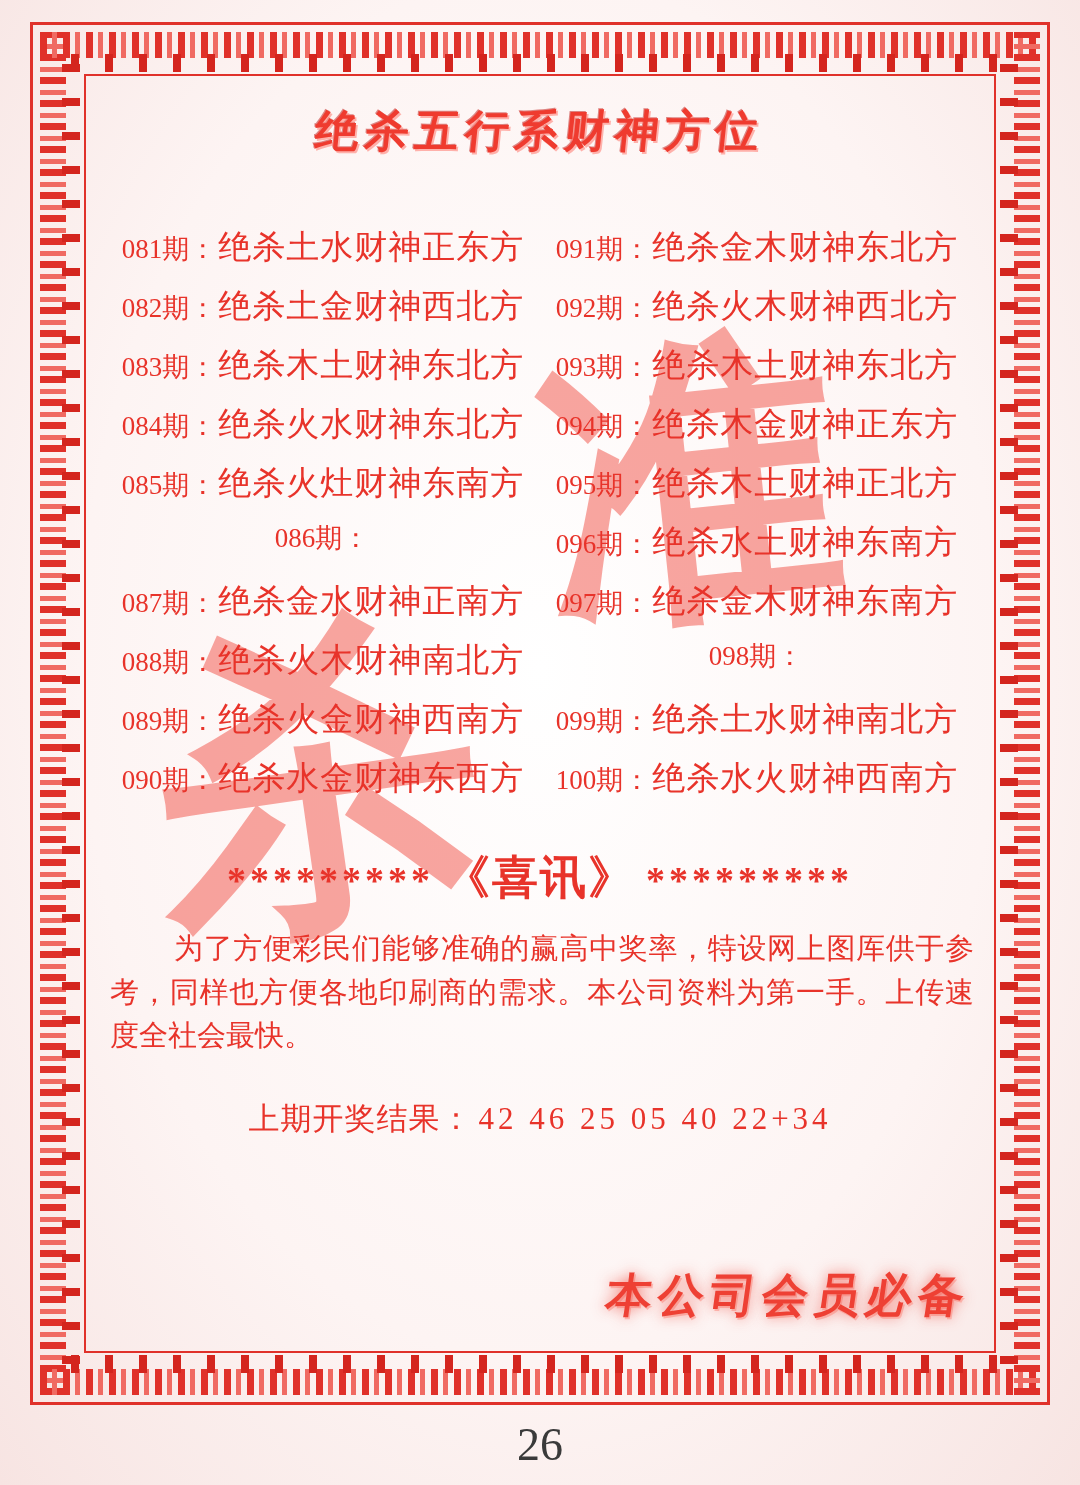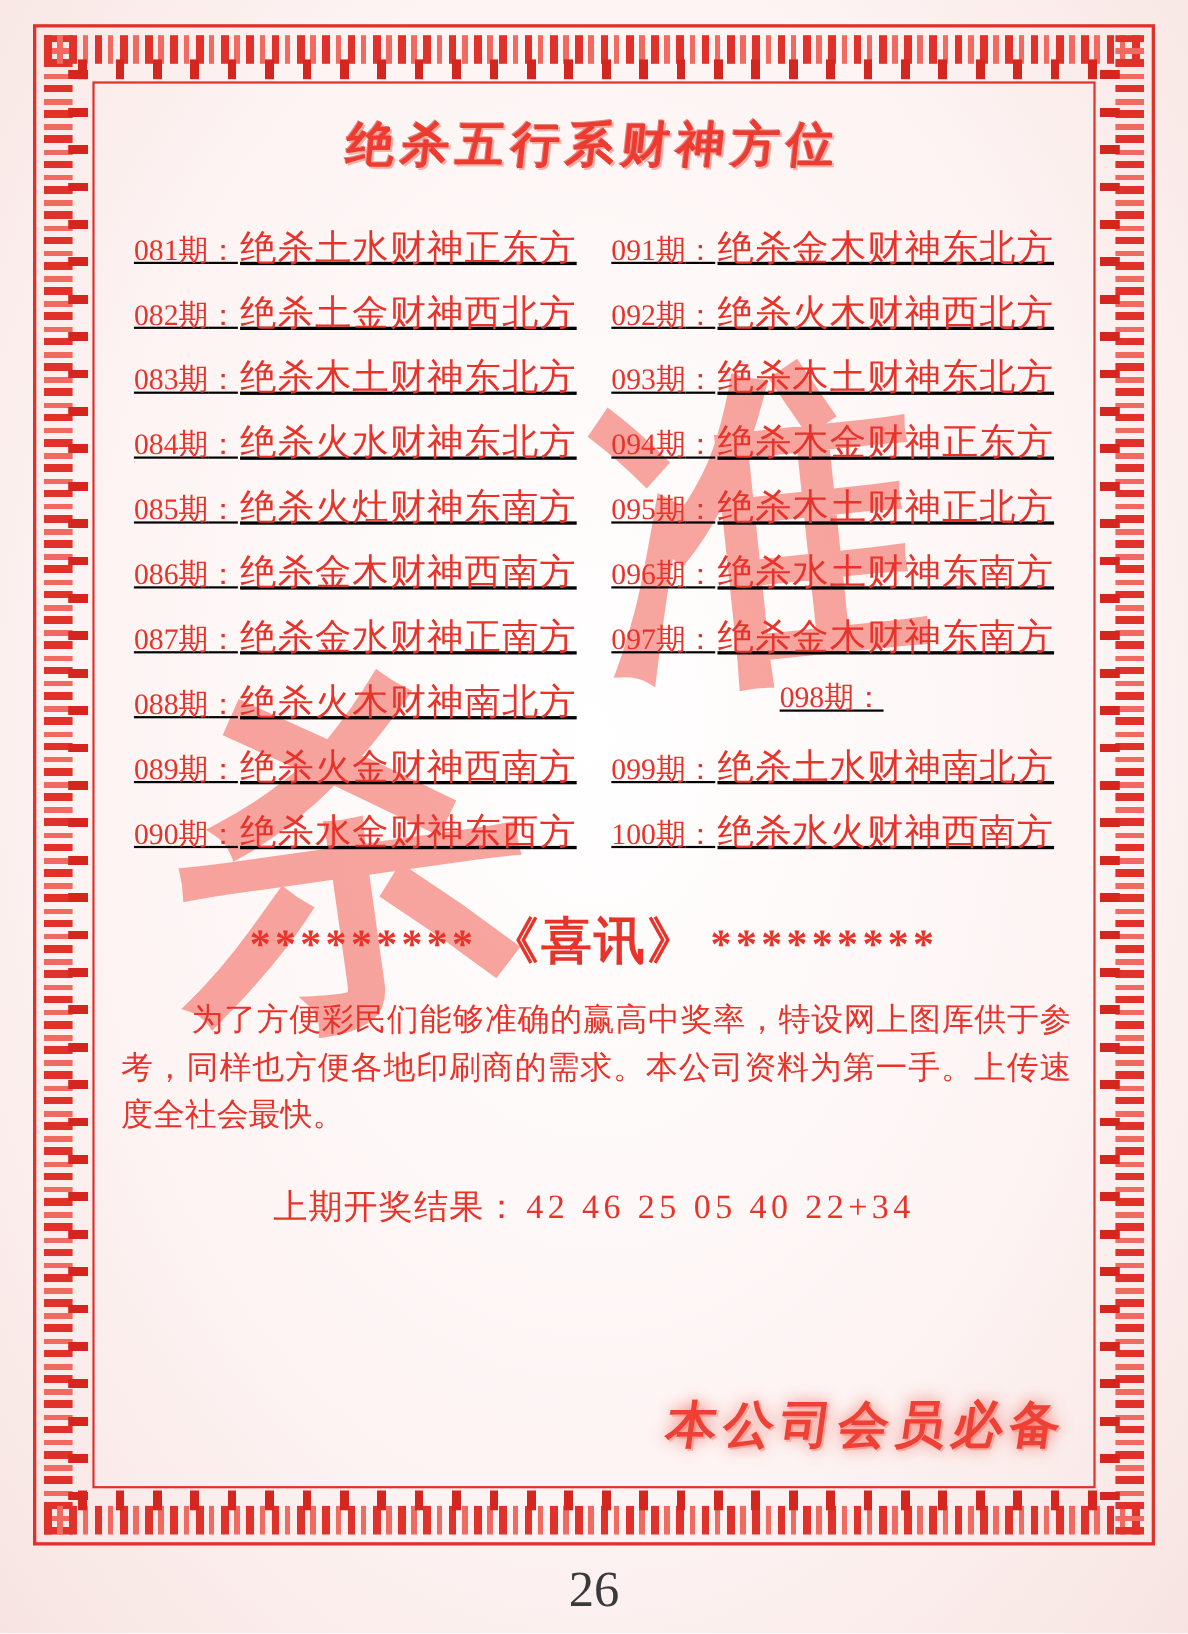--- a/index.html
+++ b/index.html
@@ -136,27 +136,26 @@
     font-family:"DejaVu Serif", serif;
     font-weight:700;
     font-size:44px;
     letter-spacing:6px;
     color:#ef3b2f;
     text-shadow:2px 2px 0 rgba(255,140,130,.65), -1px -1px 0 rgba(190,20,15,.5);
     transform:skewX(-6deg);
   }
 
   .list{
-    margin-top:42px;
+    margin-top:64px;
     display:grid;
     grid-template-columns:1fr 1fr;
     row-gap:14px;
     column-gap:0px;
     padding:0 22px;
-    text-decoration:underline;
   }
   .row{
     display:flex;
     align-items:baseline;
     justify-content:center;
     color:#e8332a;
     white-space:nowrap;
   }
   .row .idx{
     font-family:"Liberation Serif", serif;
@@ -306,21 +305,20 @@
         </div>
       <div class="row">
           <span class="idx">095期</span>
           <span class="colon">：</span>
           <span class="txt">绝杀木土财神正北方</span>
         </div>
 
       <div class="row">
           <span class="idx">086期</span>
           <span class="colon">：</span>
-          <span class="txt">绝杀金木财神西南方</span>
         </div>
       <div class="row">
           <span class="idx">096期</span>
           <span class="colon">：</span>
           <span class="txt">绝杀水土财神东南方</span>
         </div>
 
       <div class="row">
           <span class="idx">087期</span>
           <span class="colon">：</span>

